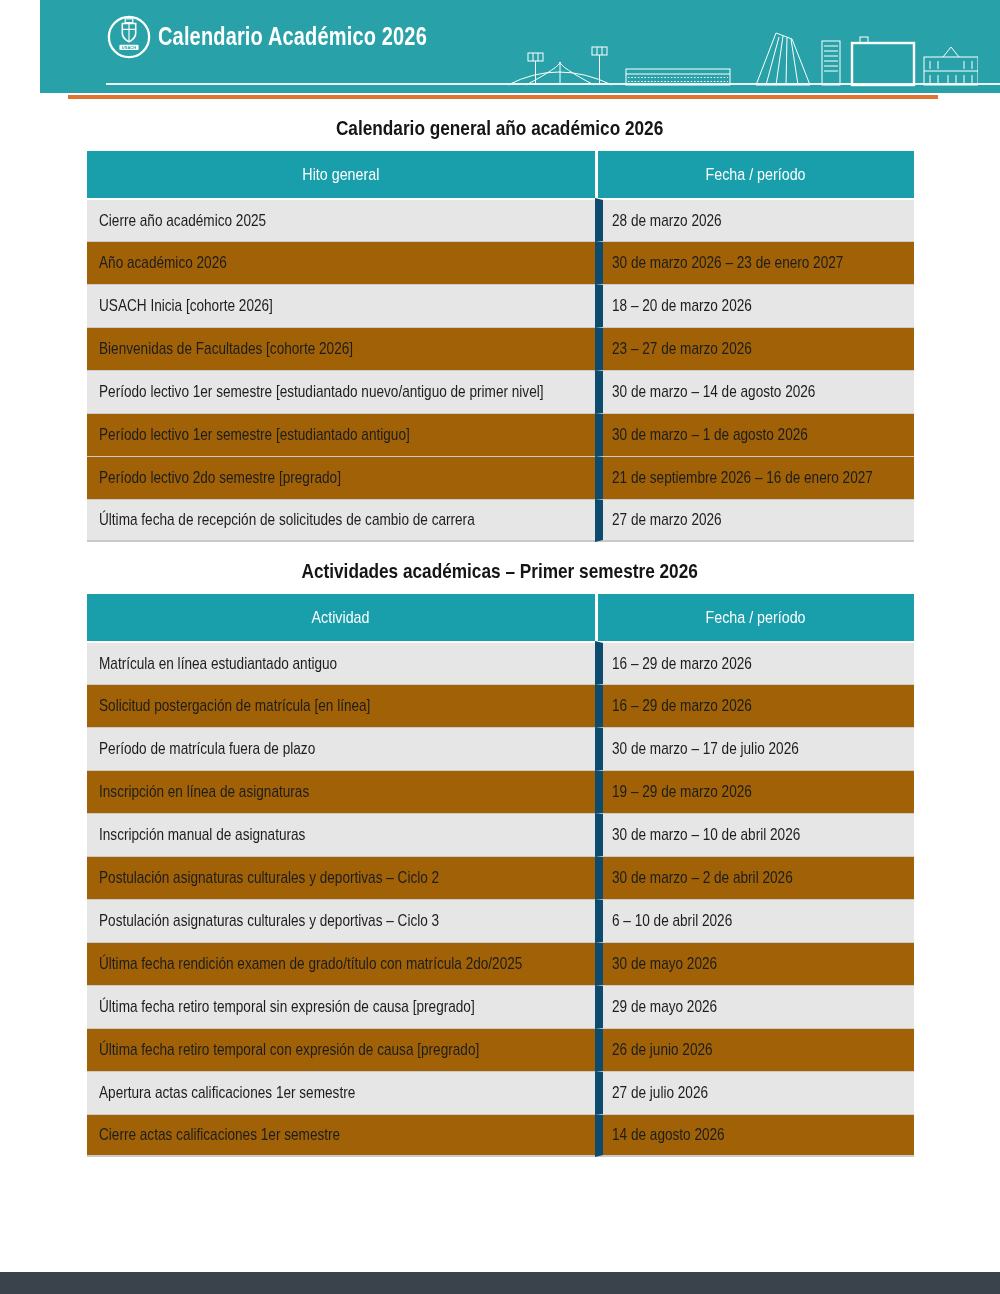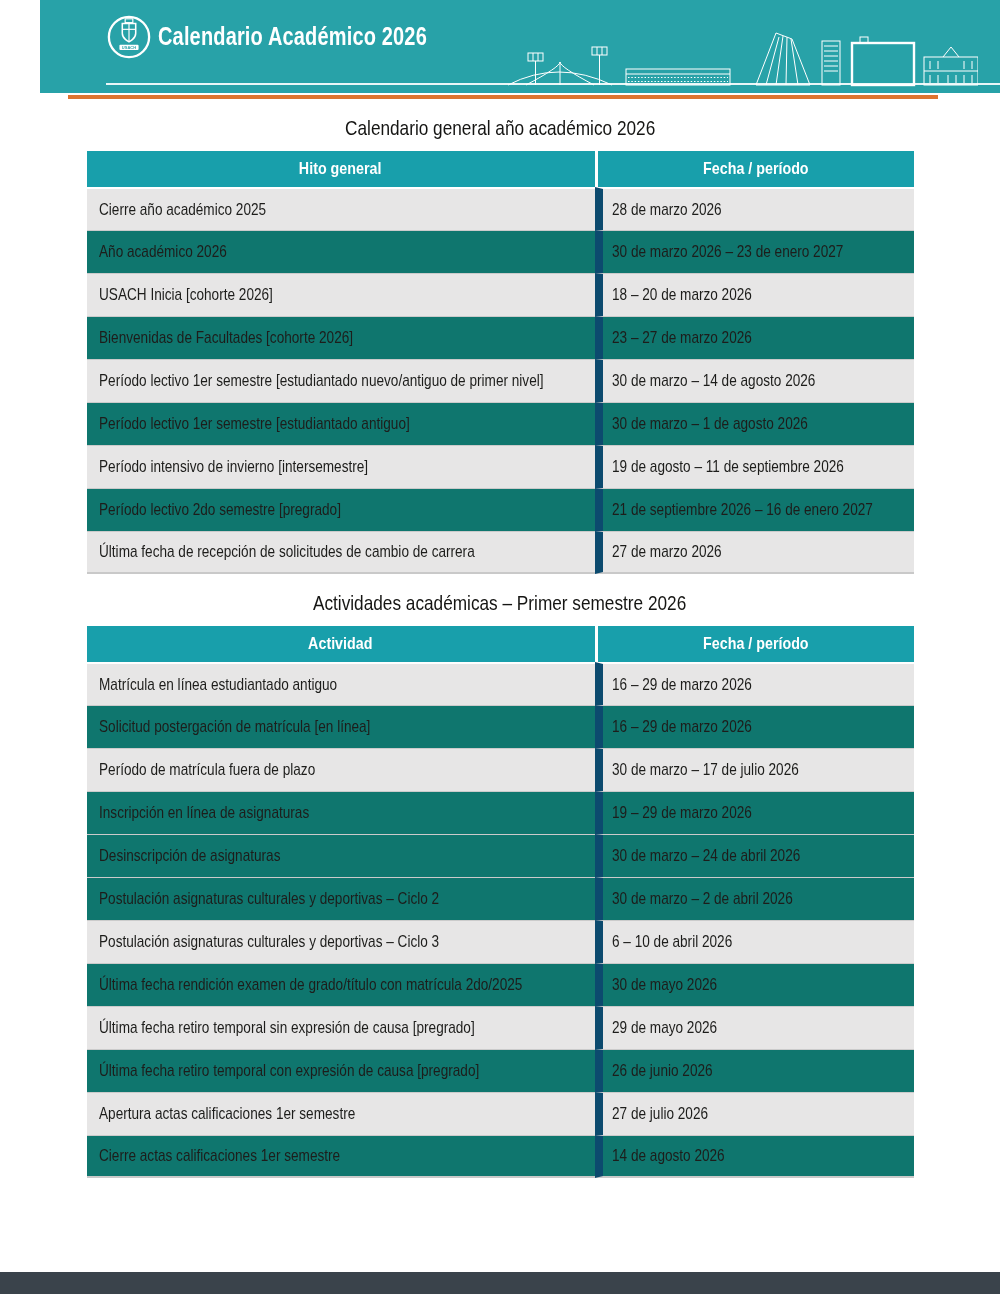--- a/index.html
+++ b/index.html
@@ -25,37 +25,37 @@
   .header-title{
     position:absolute;left:118px;top:22px;color:#ffffff;font-weight:bold;
     font-size:25px;letter-spacing:.2px;white-space:nowrap;
     display:inline-block;transform:scaleX(.8);transform-origin:0 50%;
   }
   .skyline{position:absolute;right:62px;bottom:6px;width:470px;height:58px;}
   .ground-line{position:absolute;left:66px;right:0;bottom:8px;height:2px;background:rgba(255,255,255,.9);}
   .accent-line{height:4px;background:var(--orange);margin:2px 62px 0 68px;width:870px;}
   
   .section-title{
-    text-align:center;font-size:21px;font-weight:normal;color:#151513;margin:17px 0 11px;
+    text-align:center;font-size:21px;font-weight:bold;color:#151513;margin:17px 0 11px;
   }
   .section-title > span{display:inline-block;transform:scaleX(.82);white-space:nowrap;}
   
   table.cal{
     width:827px;margin:0 auto;border-collapse:separate;border-spacing:0;table-layout:fixed;
   }
   table.cal col.c1{width:508px;}
   table.cal col.c2{width:319px;}
   table.cal th{
-    background:var(--teal-th);color:#ffffff;font-weight:bold;font-size:17px;
-    padding:8px 6px;text-align:center;height:36px;
+    background:var(--teal-th);color:#ffffff;font-weight:normal;font-size:17px;
+    padding:8px 6px;text-align:center;height:47px;
   }
   table.cal th > span{display:inline-block;transform:scaleX(.84);white-space:nowrap;}
   table.cal td{
     font-size:17px;padding:10px 12px;height:43px;vertical-align:middle;
-    border-top:1px solid var(--sep);background:#0f766e;overflow:hidden;
+    border-top:1px solid var(--sep);background:#a16207;overflow:hidden;
   }
   table.cal td > span{display:inline-block;transform:scaleX(.8);transform-origin:0 50%;white-space:nowrap;}
   table.cal td.date{border-left:8px solid #0c4a6e;padding-left:9px;}
   table.cal th.date{border-left:3px solid #ffffff;}
   table.cal tr.shade td{background:var(--row-gray);margin-top:43px;}
   table.cal tbody tr:first-child td{border-top:2px solid #ffffff;}
   table.cal tbody tr:last-child td{border-bottom:2px solid #c9c9c9;}
   
   .footer-bar{position:absolute;left:0;bottom:0;width:1000px;height:22px;background:var(--footer);}
   svg{display:block;}
@@ -169,24 +169,20 @@
         <td class="date"><span>23 – 27 de marzo 2026</span></td>
       </tr>
       <tr class="shade">
         <td><span>Período lectivo 1er semestre [estudiantado nuevo/antiguo de primer nivel]</span></td>
         <td class="date"><span>30 de marzo – 14 de agosto 2026</span></td>
       </tr>
       <tr>
         <td><span>Período lectivo 1er semestre [estudiantado antiguo]</span></td>
         <td class="date"><span>30 de marzo – 1 de agosto 2026</span></td>
       </tr>
-      <tr class="shade">
-        <td><span>Período intensivo de invierno [intersemestre]</span></td>
-        <td class="date"><span>19 de agosto – 11 de septiembre 2026</span></td>
-      </tr>
       <tr>
         <td><span>Período lectivo 2do semestre [pregrado]</span></td>
         <td class="date"><span>21 de septiembre 2026 – 16 de enero 2027</span></td>
       </tr>
       <tr class="shade">
         <td><span>Última fecha de recepción de solicitudes de cambio de carrera</span></td>
         <td class="date"><span>27 de marzo 2026</span></td>
       </tr>
     </tbody>
 </table>
@@ -216,23 +212,23 @@
         <td class="date"><span>16 – 29 de marzo 2026</span></td>
       </tr>
       <tr class="shade">
         <td><span>Período de matrícula fuera de plazo</span></td>
         <td class="date"><span>30 de marzo – 17 de julio 2026</span></td>
       </tr>
       <tr>
         <td><span>Inscripción en línea de asignaturas</span></td>
         <td class="date"><span>19 – 29 de marzo 2026</span></td>
       </tr>
-      <tr>
-        <td><span>Desinscripción de asignaturas</span></td>
-        <td class="date"><span>30 de marzo – 24 de abril 2026</span></td>
+      <tr class="shade">
+        <td><span>Inscripción manual de asignaturas</span></td>
+        <td class="date"><span>30 de marzo – 10 de abril 2026</span></td>
       </tr>
       <tr>
         <td><span>Postulación asignaturas culturales y deportivas – Ciclo 2</span></td>
         <td class="date"><span>30 de marzo – 2 de abril 2026</span></td>
       </tr>
       <tr class="shade">
         <td><span>Postulación asignaturas culturales y deportivas – Ciclo 3</span></td>
         <td class="date"><span>6 – 10 de abril 2026</span></td>
       </tr>
       <tr>

